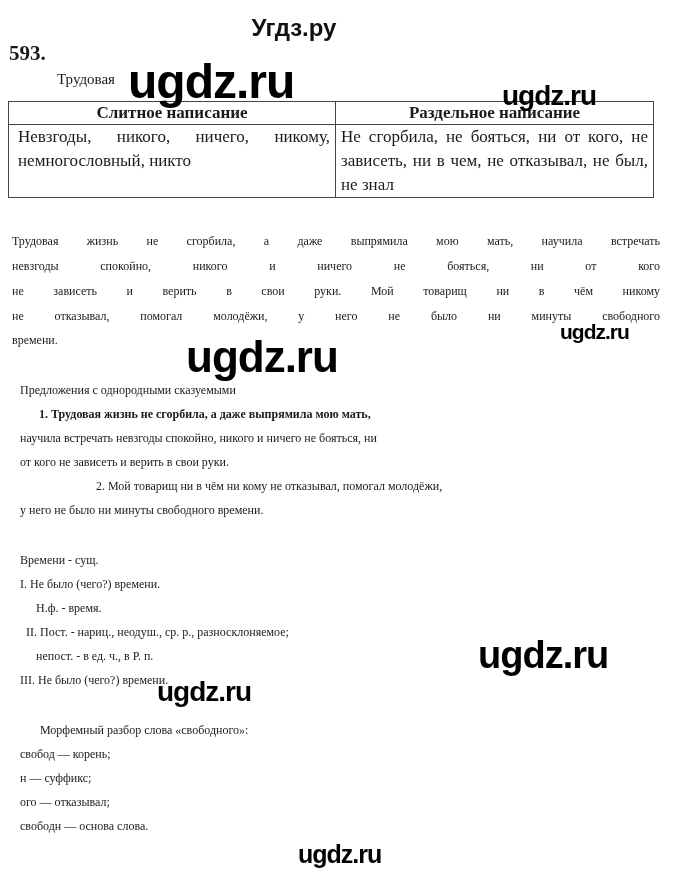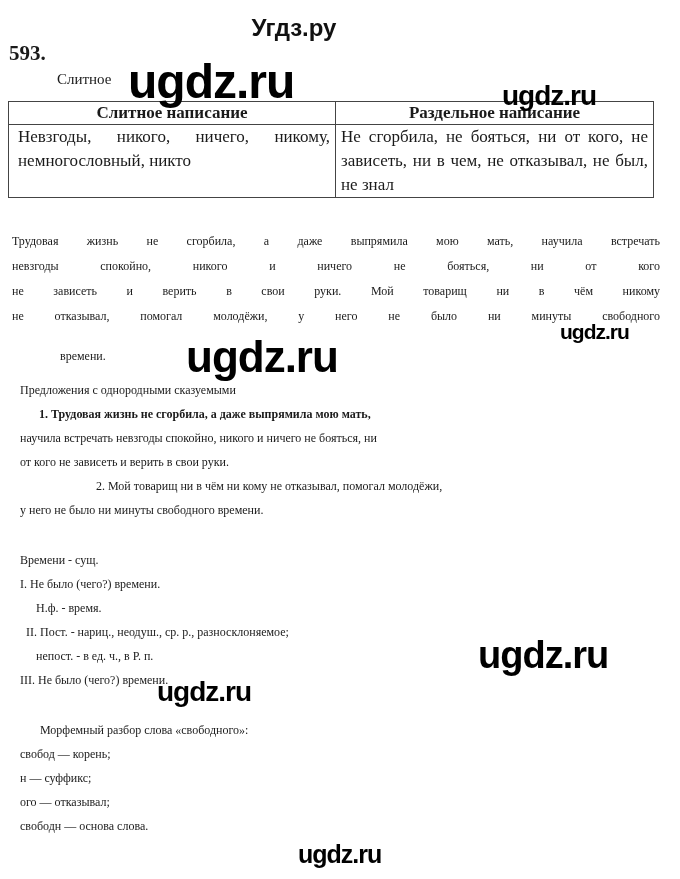--- a/index.html
+++ b/index.html
@@ -21,40 +21,40 @@
   .j { text-align: justify; text-align-last: justify; width: 648px; left: 12px; }
   .wm { font-family: "Liberation Sans", "DejaVu Sans", sans-serif; font-weight: bold;
         color: #000; letter-spacing: -1px; }
 </style>
 </head>
 <body>
 
 <div class="abs site-title">Угдз.ру</div>
 
 <div class="abs task-num">593.</div>
-<div class="abs table-caption">Слитное</div>
+<div class="abs table-caption">Трудовая</div>
 
 <table class="main-table">
   <tbody>
       <tr>
     <th>Слитное написание</th>
     <th>Раздельное написание</th>
   </tr>
   <tr>
     <td class="c1">Невзгоды, никого, ничего, никому, немногословный, никто</td>
     <td>Не сгорбила, не бояться, ни от кого, не зависеть, ни в чем, не отказывал, не был, не знал</td>
   </tr>
 </tbody>
   </table>
 
 <div class="abs line j" style="top:229px;">Трудовая жизнь не сгорбила, а даже выпрямила мою мать, научила встречать</div>
 <div class="abs line j" style="top:254px;">невзгоды спокойно, никого и ничего не бояться, ни от кого</div>
 <div class="abs line j" style="top:279px;">не зависеть и верить в свои руки. Мой товарищ ни в чём никому</div>
 <div class="abs line j" style="top:304px;">не отказывал, помогал молодёжи, у него не было ни минуты свободного</div>
-<div class="abs line" style="top:344px; left:12px;margin-left:48px;">времени.</div>
+<div class="abs line" style="top:328px; left:12px;">времени.</div>
 
 <div class="abs line" style="top:378px; left:20px;">Предложения с однородными сказуемыми</div>
 <div class="abs line" style="top:402px; left:39px;font-weight:bold;">1. Трудовая жизнь не сгорбила, а даже выпрямила мою мать,</div>
 <div class="abs line" style="top:426px; left:20px;">научила встречать невзгоды спокойно, никого и ничего не бояться, ни</div>
 <div class="abs line" style="top:450px; left:20px;">от кого не зависеть и верить в свои руки.</div>
 <div class="abs line" style="top:474px; left:48px;margin-left:48px;">2. Мой товарищ ни в чём ни кому не отказывал, помогал молодёжи,</div>
 <div class="abs line" style="top:498px; left:20px;">у него не было ни минуты свободного времени.</div>
 
 <div class="abs line" style="top:548px; left:20px;">Времени - сущ.</div>
 <div class="abs line" style="top:572px; left:20px;">I. Не было (чего?) времени.</div>

